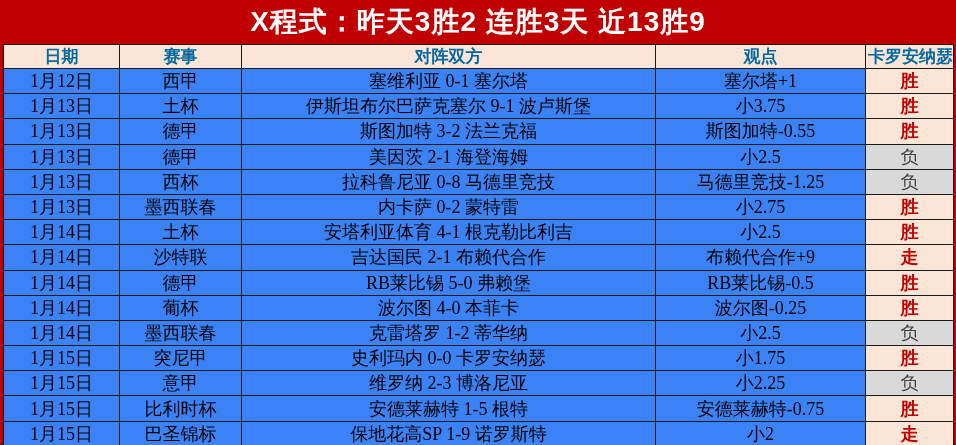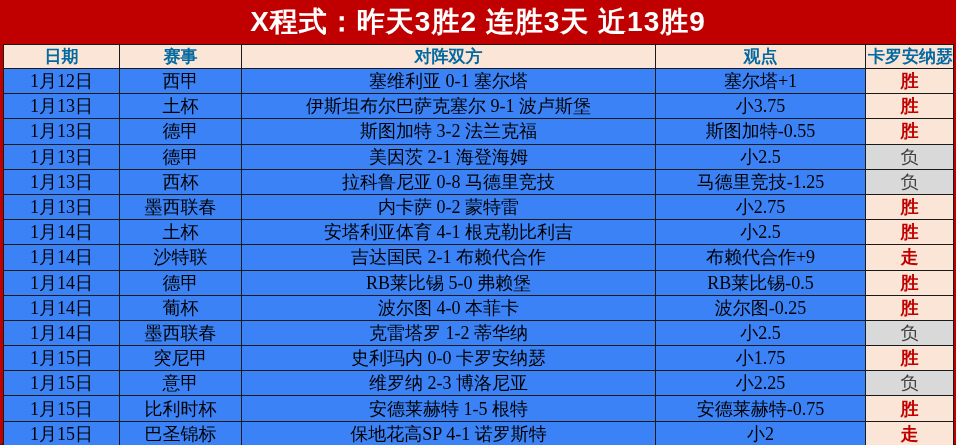--- a/index.html
+++ b/index.html
@@ -176,20 +176,20 @@
         <tr>
       <td>1月15日</td>
       <td>比利时杯</td>
       <td>安德莱赫特 1-5 根特</td>
       <td>安德莱赫特-0.75</td>
       <td class="res-win">胜</td>
     </tr>
         <tr>
       <td>1月15日</td>
       <td>巴圣锦标</td>
-      <td>保地花高SP 4-1 诺罗斯特</td>
+      <td>保地花高SP 1-9 诺罗斯特</td>
       <td>小2</td>
       <td class="res-push">走</td>
     </tr>
       </tbody>
   </table>
 
 </div>
 
 </body></html>

